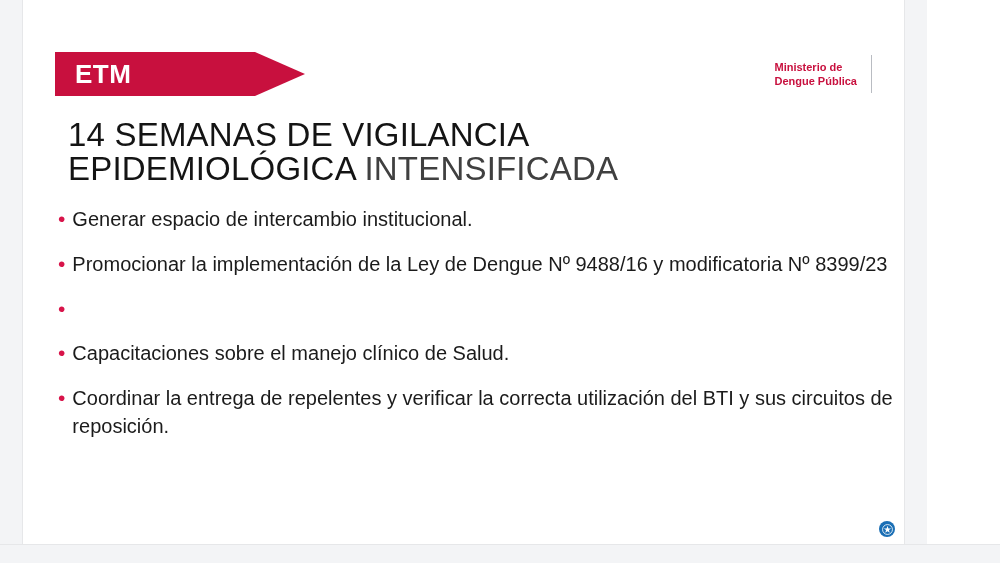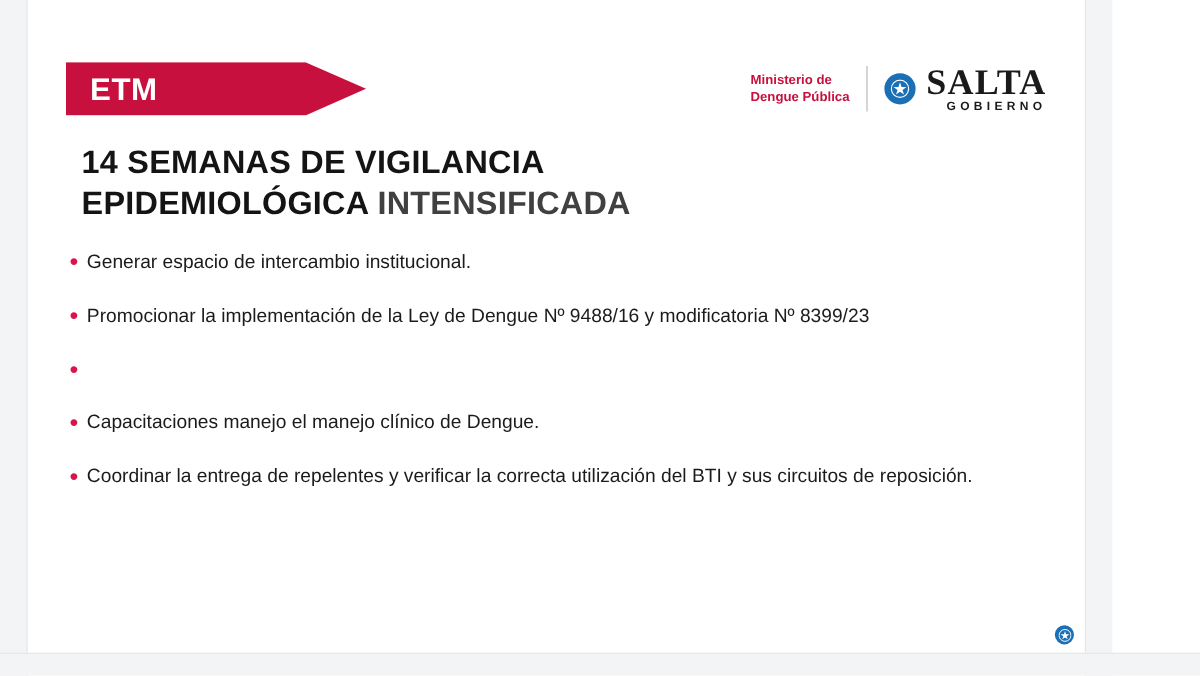--- a/index.html
+++ b/index.html
@@ -131,22 +131,22 @@
     text-align: right;
     margin-top: 1px;
   }
 
   
   .title {
     position: absolute;
     left: 68px;
     top: 118px;
     width: 880px;
-    font-size: 27px;
-    font-weight: bold;
+    font-size: 33px;
+    font-weight: normal;
     color: #141414;
     line-height: 34px;
     letter-spacing: 0.2px;
   }
   .title .hl { color: #404040; }
 
   
   .bullets {
     position: absolute;
     left: 58px;
@@ -159,21 +159,21 @@
     margin-bottom: 17px;
   }
   .bullet-dot {
     color: #d8144a;
     font-size: 21px;
     line-height: 27px;
     margin-right: 7px;
     flex: 0 0 auto;
   }
   .bullet-text {
-    font-size: 16px;
+    font-size: 20px;
     line-height: 28px;
     color: #1b1b1b;
     font-weight: 400;
   }
 
   
   .corner-seal {
     position: absolute;
     right: 32px;
     bottom: 26px;
@@ -200,32 +200,20 @@
     <div class="ribbon-arrow"></div>
     <div class="ribbon-text">ETM</div>
   </div>
 
   <div class="logo-block">
     <div class="min-text">
       <div>Ministerio de</div>
       <div>Dengue Pública</div>
     </div>
     <div class="divider"></div>
-    <div class="salta-block">
-      <div class="salta-seal">
-        <svg width="16" height="16" viewBox="0 0 16 16" aria-hidden="true">
-          <circle cx="8" cy="8" r="7.2" fill="none" stroke="#ffffff" stroke-width="1"></circle>
-          <polygon points="8,2.6 9.3,6.5 13.4,6.5 10.1,8.9 11.3,12.8 8,10.4 4.7,12.8 5.9,8.9 2.6,6.5 6.7,6.5" fill="#ffffff"></polygon>
-        </svg>
-      </div>
-      <div class="salta-words">
-        <div class="salta-name">SALTA</div>
-        <div class="salta-sub">GOBIERNO</div>
-      </div>
-    </div>
   </div>
 
   <div class="title">
     <div>14 SEMANAS DE VIGILANCIA</div>
     <div>
       <span>EPIDEMIOLÓGICA </span><span class="hl">INTENSIFICADA</span>
     </div>
   </div>
 
   <div class="bullets">
@@ -235,21 +223,21 @@
     </div>
     <div class="bullet">
       <span class="bullet-dot">•</span>
       <span class="bullet-text">Promocionar la implementación de la Ley de Dengue Nº 9488/16 y modificatoria Nº 8399/23</span>
     </div>
     <div class="bullet">
       <span class="bullet-dot">•</span>
     </div>
     <div class="bullet">
       <span class="bullet-dot">•</span>
-      <span class="bullet-text">Capacitaciones manejo el manejo clínico de Dengue.</span>
+      <span class="bullet-text">Capacitaciones sobre el manejo clínico de Salud.</span>
     </div>
     <div class="bullet">
       <span class="bullet-dot">•</span>
       <span class="bullet-text">Coordinar la entrega de repelentes y verificar la correcta utilización del BTI y sus circuitos de reposición.</span>
     </div>
   </div>
 
   <div class="corner-seal">
     <svg width="11" height="11" viewBox="0 0 16 16" aria-hidden="true">
       <circle cx="8" cy="8" r="7.2" fill="none" stroke="#ffffff" stroke-width="1.2"></circle>

